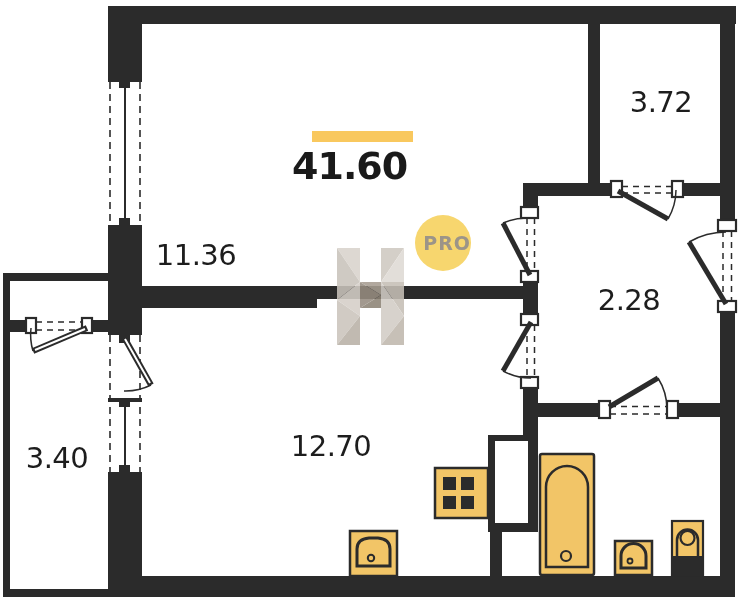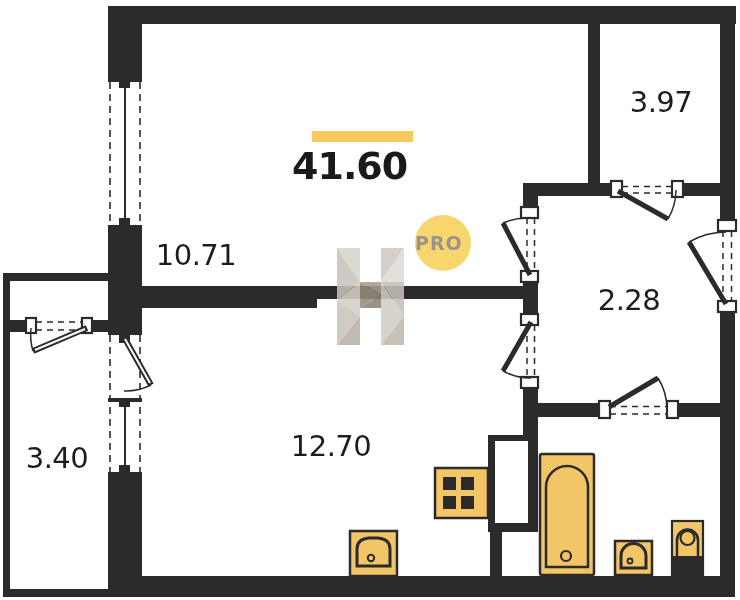--- a/index.html
+++ b/index.html
@@ -14,21 +14,21 @@
   #plan{position:relative;width:740px;height:600px;background:#fff;overflow:hidden;
         font-family:"DejaVu Sans","Liberation Sans",sans-serif;}
   #plan svg{position:absolute;left:0;top:0;}
   .room-label{position:absolute;text-align:center;font-size:29px;color:var(--label);
               letter-spacing:-0.5px;white-space:nowrap;}
   .total-label{position:absolute;left:292px;top:144px;width:140px;
                font-size:38px;font-weight:bold;color:#1a1a1a;letter-spacing:-1px;}
   .accent-bar{position:absolute;left:312px;top:131px;width:101px;height:11px;background:var(--accent);}
   .pro-badge{position:absolute;left:415px;top:215px;width:56px;height:56px;border-radius:50%;
              background:var(--badge-fill);color:var(--badge-text);font-size:19px;font-weight:600;
-             letter-spacing:1px;text-align:left;line-height:56px;}
+             letter-spacing:1px;text-align:right;line-height:56px;}
 </style>
 </head>
 <body>
 
 <div id="plan">
 
 <svg width="740" height="600" viewBox="0 0 740 600">
 
   <g fill="var(--wall)">
     <rect x="108" y="6" width="628" height="18"></rect>
@@ -188,18 +188,18 @@
     <polygon points="360,282 360,308 381,295" fill="#968C80"></polygon>
     <polygon points="360,308 381,295 381,308" fill="#8D8376"></polygon>
   </g>
 </svg>
 
   <div class="accent-bar"></div>
   <div class="total-label">41.60</div>
 
   <div class="pro-badge">PRO</div>
 
-  <div class="room-label" style="left:146px;top:238px;width:100px;">10.71</div>
-  <div class="room-label" style="left:611px;top:85px;width:100px;">3.97</div>
+  <div class="room-label" style="left:146px;top:238px;width:100px;">11.36</div>
+  <div class="room-label" style="left:611px;top:85px;width:100px;">3.72</div>
   <div class="room-label" style="left:579px;top:283px;width:100px;">2.28</div>
   <div class="room-label" style="left:271px;top:429px;width:120px;text-align:center;">12.70</div>
   <div class="room-label" style="left:7px;top:441px;width:100px;">3.40</div>
 </div>
 
 </body></html>

